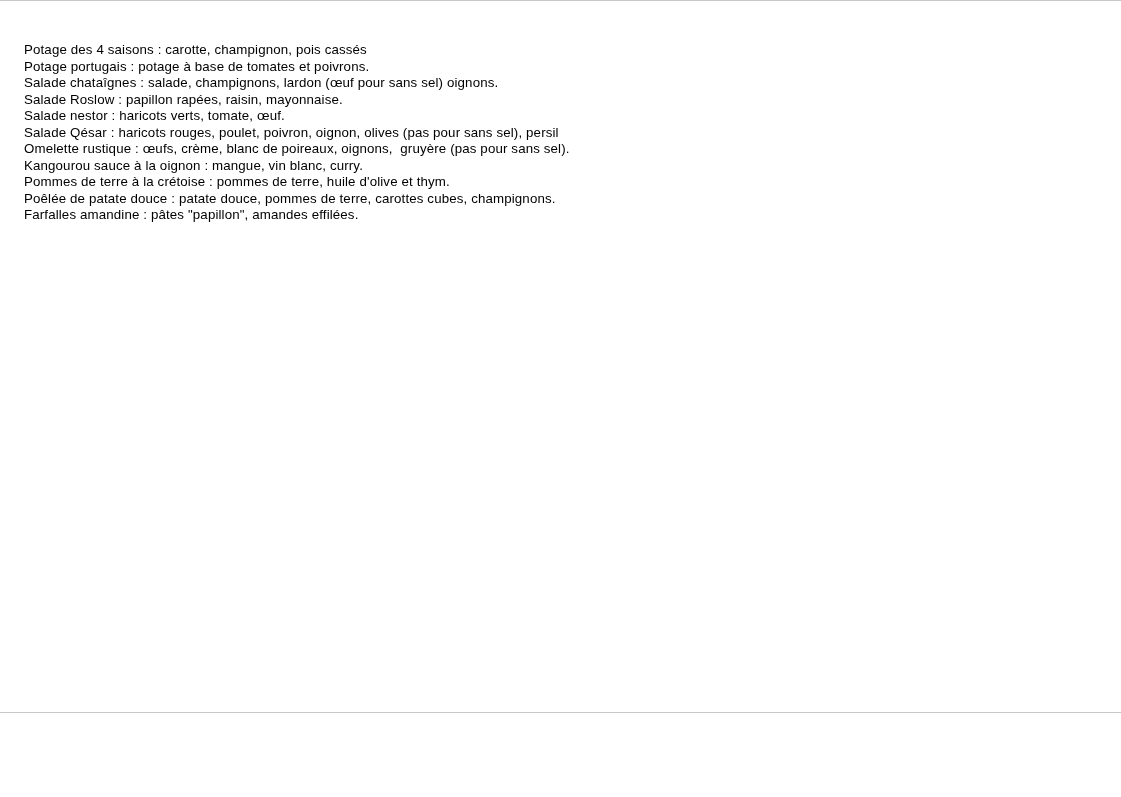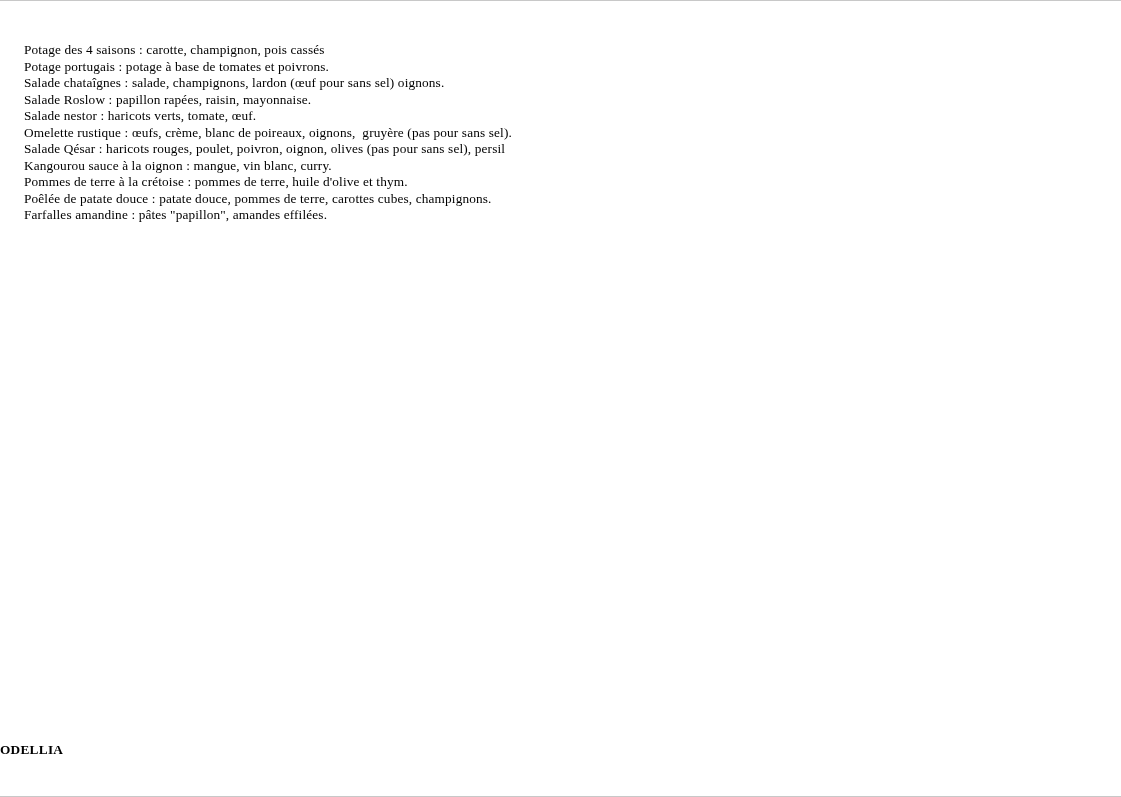--- a/index.html
+++ b/index.html
@@ -6,25 +6,24 @@
     margin: 0;
     padding: 0;
     background: #ffffff;
   }
   body {
     font-family: "Liberation Sans", sans-serif;
   }
   .page {
     position: relative;
     width: 1121px;
-    height: 797px;
+    height: 713px;
     background: #ffffff;
     box-sizing: border-box;
     overflow: hidden;
-    font-family: Liberation Serif, serif;
   }
   .top-rule {
     position: absolute;
     top: 0;
     left: 0;
     width: 1121px;
     height: 1px;
     background: #c8c8c8;
   }
   .bottom-rule {
@@ -68,22 +67,22 @@
 <div class="page">
 
   <div class="top-rule"></div>
 
   <div class="content">
     <div class="line">Potage des 4 saisons : carotte, champignon, pois cassés</div>
     <div class="line">Potage portugais : potage à base de tomates et poivrons.</div>
     <div class="line">Salade chataîgnes : salade, champignons, lardon (œuf pour sans sel) oignons.</div>
     <div class="line">Salade Roslow : papillon rapées, raisin, mayonnaise.</div>
     <div class="line">Salade nestor : haricots verts, tomate, œuf.</div>
+    <div class="line">Salade Qésar : haricots rouges, poulet, poivron, oignon, olives (pas pour sans sel), persil</div>
     <div class="line">Omelette rustique : œufs, crème, blanc de poireaux, oignons,  gruyère (pas pour sans sel).</div>
-    <div class="line">Salade Qésar : haricots rouges, poulet, poivron, oignon, olives (pas pour sans sel), persil</div>
     <div class="line">Kangourou sauce à la oignon : mangue, vin blanc, curry.</div>
     <div class="line">Pommes de terre à la crétoise : pommes de terre, huile d'olive et thym.</div>
     <div class="line">Poêlée de patate douce : patate douce, pommes de terre, carottes cubes, champignons.</div>
     <div class="line">Farfalles amandine : pâtes "papillon", amandes effilées.</div>
   </div>
 
   <div class="footer">
     <span class="footer-text">ODELLIA</span>
   </div>
 

